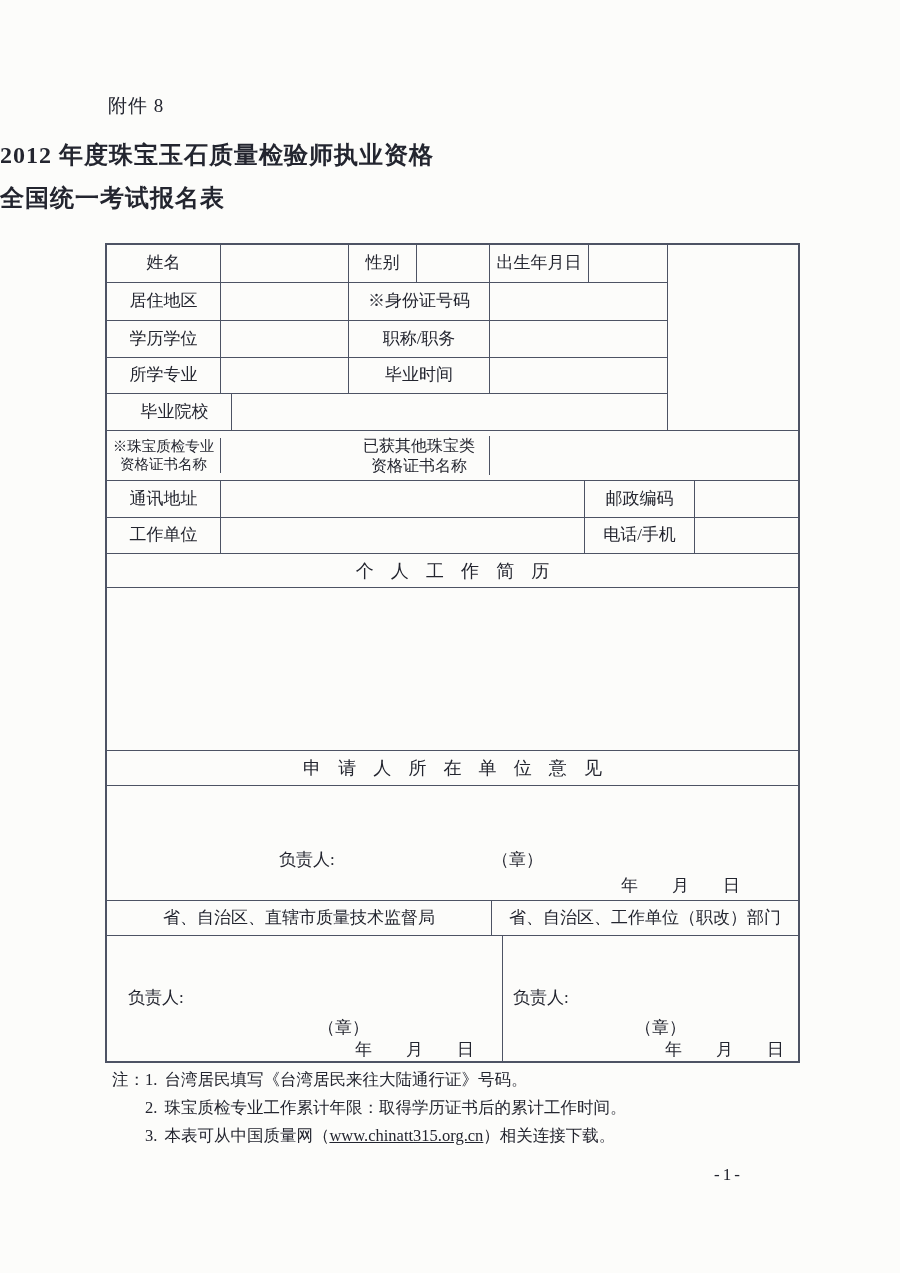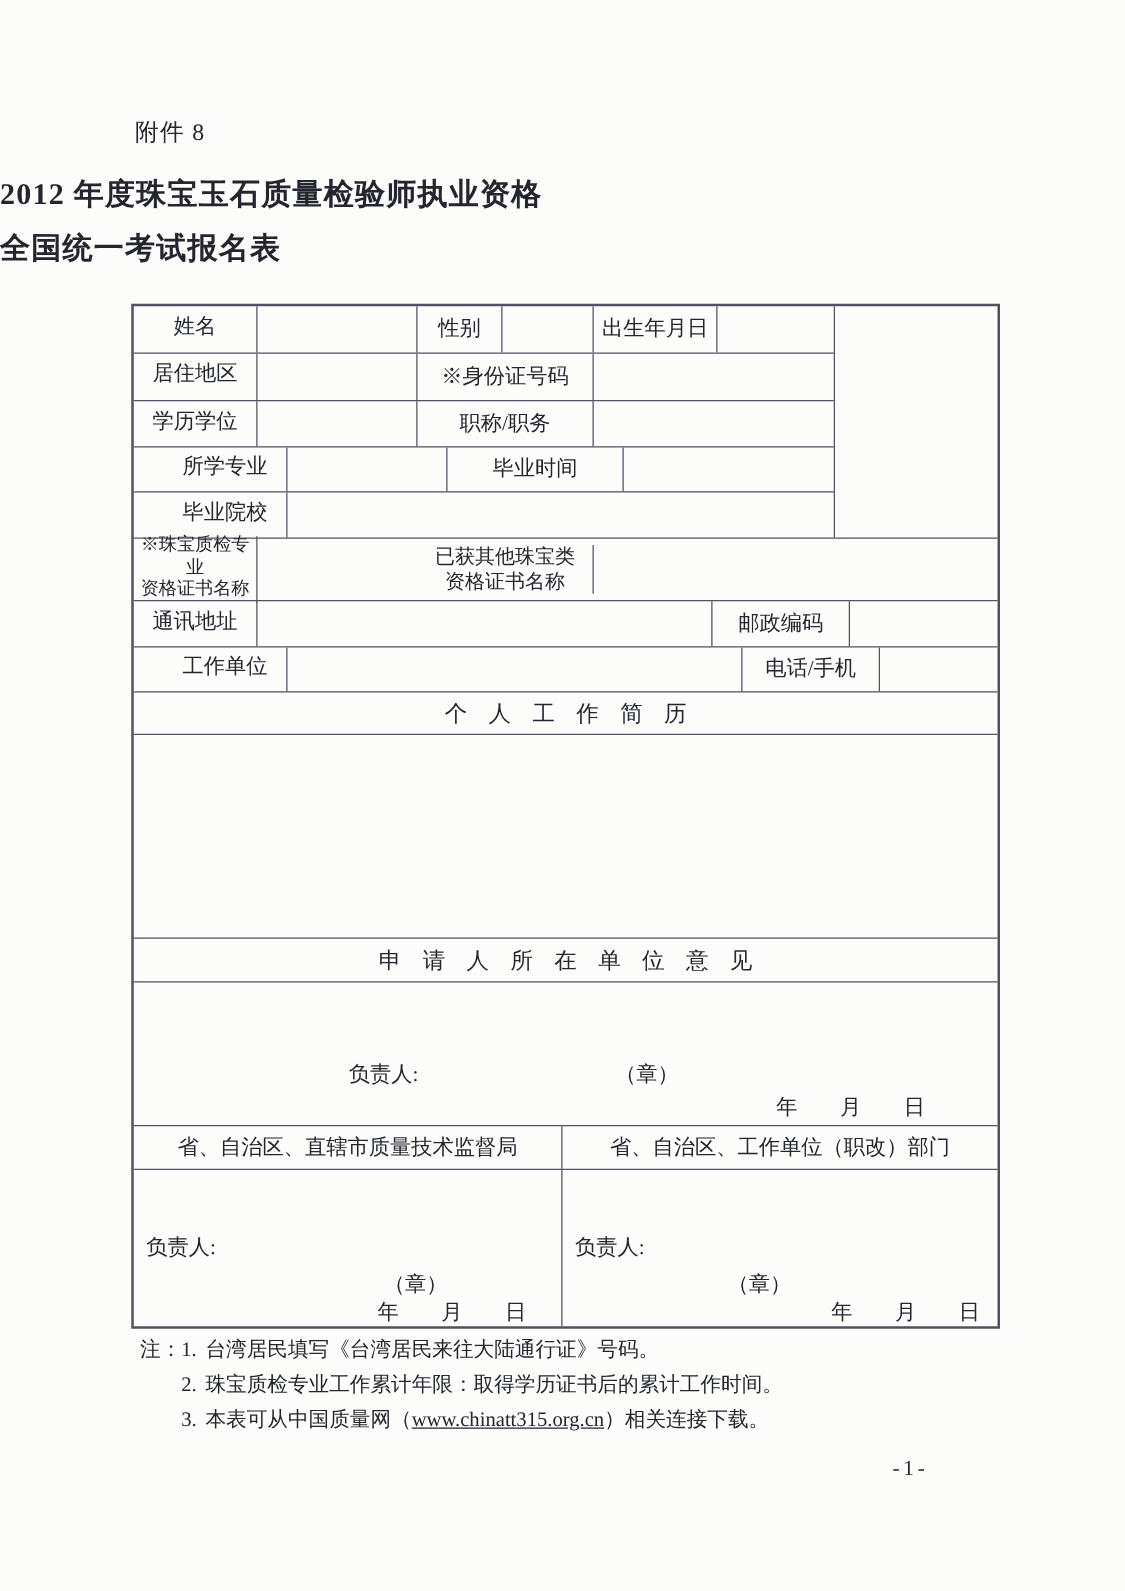--- a/index.html
+++ b/index.html
@@ -16,58 +16,58 @@
   .title { position:absolute; left:0; width:862px; text-align:left; font-weight:bold; font-size:24px; letter-spacing:1px; }
   .title.l1 { top:139px; }
   .title.l2 { top:182px; }
 
   .form-table {
     position:absolute; left:105px; top:243px; width:695px;
     border:2px solid #4d5364;
     background:transparent;
   }
   .row { display:flex; border-bottom:1px solid #4d5364; }
-  .row:last-child { border-bottom:none; }
+  .row:last-child { border-bottom:none;margin-left:11px; }
   .cell {
     border-right:1px solid #4d5364;
     display:flex; align-items:center; justify-content:center;
     font-size:17px; text-align:center; line-height:1.2;
   }
   .cell:last-child { border-right:none; }
   .cell.two-line { flex-direction:column; font-size:14.5px; }
   .cell.two-line.wide { font-size:16px; }
 
   
   .top-section { display:flex; border-bottom:1px solid #4d5364; }
   .top-left { width:561px; border-right:1px solid #4d5364; }
   .top-left .row:last-child { border-bottom:none; }
   .photo-box { flex:1; }
 
-  .w99 { width:99px;font-family:Liberation Mono, monospace; } .w128 { width:128px; } .w68 { width:68px; }
+  .w99 { width:114px; } .w128 { width:128px; } .w68 { width:68px; }
   .w73 { width:73px; } .w99b { width:99px; } .w94 { flex:1; }
   .w141 { width:141px; } .w193 { flex:1; } .w462 { flex:1; }
   .w327 { flex:1; } .w364 { width:364px; } .w110 { width:110px; } .w122 { flex:1; }
-  .h38 { height:38px; } .h37 { height:37px; } .h36 { height:36px;padding-left:24px; } .h50 { height:50px;align-items:center; }
+  .h38 { height:38px; } .h37 { height:37px; } .h36 { height:36px; } .h50 { height:50px;align-items:center; }
 
   .section-header {
     height:34px; align-items:center; justify-content:center; display:flex;
     font-size:18px;
   }
   .section-header .spread { letter-spacing:0.95em; padding-left:0.95em; }
   .blank-area { height:163px; }
   .opinion-header { height:35px;text-align:center; }
   .opinion-body { height:115px; position:relative; }
   .sig { position:absolute; font-size:17px;font-family:Liberation Serif, serif; }
   .opinion-body .resp { left:172px; top:62px; }
   .opinion-body .seal { left:385px; top:62px; }
   .opinion-body .date { right:58px; top:88px; }
 
   .dept-header-row { height:35px; }
   .dept-header-row .cell { font-size:17px; }
-  .dept-left { width:343px; }
+  .dept-left { width:385px; }
   .dept-right { flex:1; }
   .dept-body-row { height:125px; }
   .dept-body { position:relative; }
   .dept-body.dept-left { border-right:1px solid #4d5364; }
   .dept-body .resp { left:10px; top:50px; }
   .dept-body.dept-left .seal { left:200px; top:80px; }
   .dept-body.dept-left .date { right:28px; top:102px; }
   .dept-body.dept-right .seal { left:132px; top:80px; }
   .dept-body.dept-right .date { right:14px; top:102px; }
 

